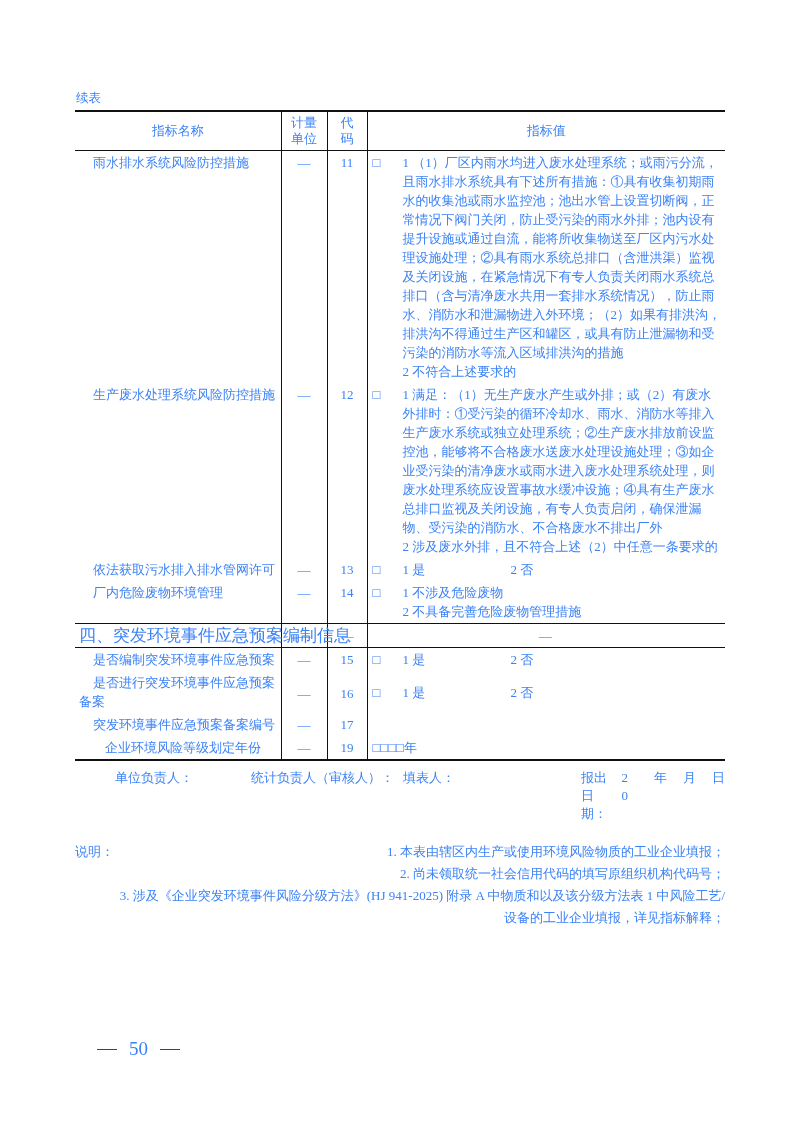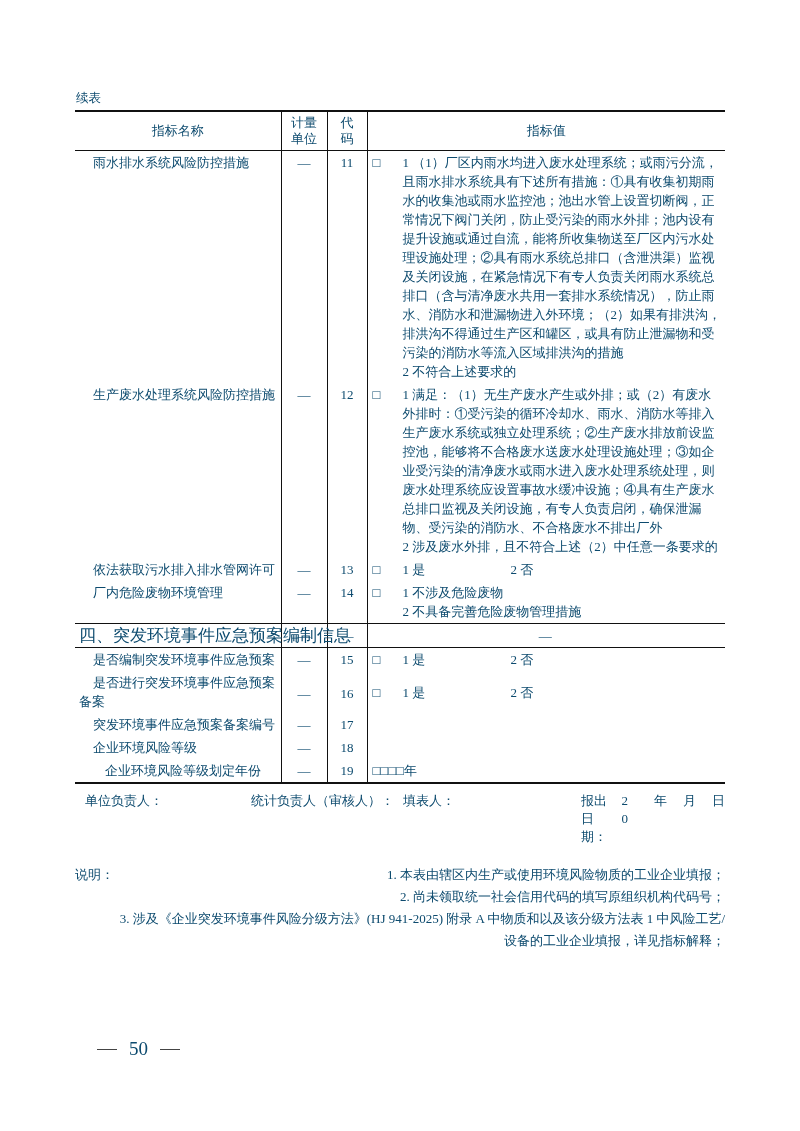--- a/index.html
+++ b/index.html
@@ -1,20 +1,20 @@
 <!DOCTYPE html>
 <html><head>
 <meta charset="utf-8">
 <style>
   html,body { margin:0; padding:0; background:#ffffff; }
   .page {
     position:relative;
     width:800px; height:1131px;
     background:#ffffff;
-    color:#0c4a6e;
+    color:#3b82f6;
     font-family:"Liberation Serif","DejaVu Serif",serif;
     font-size:13px;
     overflow:hidden;
   }
   .content { position:absolute; left:75px; top:90px; width:650px; }
 
   .cont-label { font-size:12.5px; margin:0 0 4px 1px; line-height:16px; }
 
   table.form {
     width:650px;
@@ -58,21 +58,21 @@
     border-bottom:1px solid #111;
     vertical-align:middle;
     line-height:17px;
     padding-top:3px; padding-bottom:3px;
   }
   tr.section td.name { text-indent:0; font-size:17px; white-space:nowrap; }
   tr.section td.val { text-align:center; padding-left:0; }
   tr.mid td { vertical-align:middle; }
 
   .sig { display:flex; margin-top:8px; padding-left:10px; line-height:18px; }
-  .sig .s1 { width:138px; flex:none; }
+  .sig .s1 { width:138px; flex:none;text-align:center; }
   .sig .s2 { width:152px; flex:none;margin-left:28px; }
   .sig .s3 { width:178px; flex:none; }
   .sig .digits { letter-spacing:5px; margin-left:6px; }
   .sig .dsep { margin-left:16px; }
 
   .notes { display:flex; margin-top:18px; }
   .notes .lbl { width:43px; flex:none; line-height:22px; }
   .notes .items { flex:1; }
   .notes .items p { margin:0; padding-left:19px; text-indent:-19px; line-height:22px;text-align:right; }
 
@@ -196,26 +196,20 @@
           </td>
         </tr>
 
         <tr>
           <td class="name">突发环境事件应急预案备案编号</td>
           <td class="unit bl">—</td>
           <td class="code bl">17</td>
           <td class="val bl"></td>
         </tr>
 
-        <tr>
-          <td class="name">企业环境风险等级</td>
-          <td class="unit bl">—</td>
-          <td class="code bl">18</td>
-          <td class="val bl"></td>
-        </tr>
 
         <tr>
           <td class="name deep">企业环境风险等级划定年份</td>
           <td class="unit bl">—</td>
           <td class="code bl">19</td>
           <td class="val bl">□□□□年</td>
         </tr>
 
       </tbody>
     </table>

